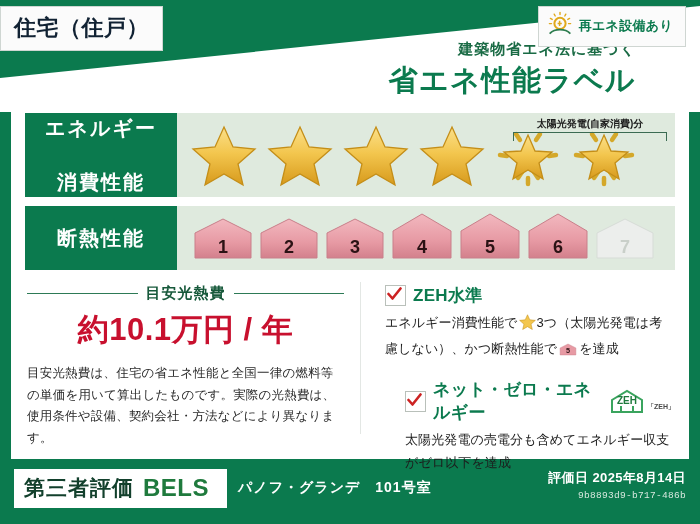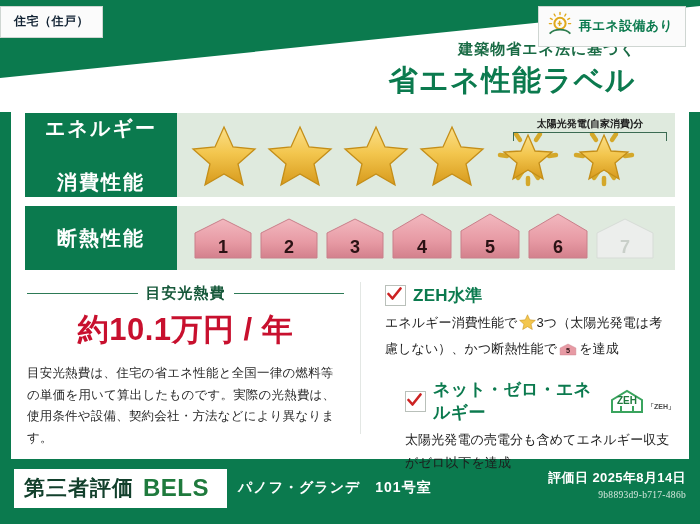--- a/index.html
+++ b/index.html
@@ -23,21 +23,21 @@
     position:absolute;left:0;top:0;width:700px;height:104px;
     background:#ffffff;
     clip-path:polygon(0 104px, 700px 104px, 700px 6px, 0 78px);
     z-index:1;
   }
   
   .type-tag{
     position:absolute;left:0;top:6px;z-index:6;
     background:#fbfbfb;border:1px solid #cfd6d2;
     padding:6px 13px 7px 13px;
-    font-size:12px;font-weight:bold;color:#123;
+    font-size:22px;font-weight:bold;color:#123;
     letter-spacing:.5px;
     text-align:center;
   }
   
   .renew-badge{
     position:absolute;right:14px;top:6px;z-index:6;
     background:#fbfbfb;border:1px solid #cfd6d2;
     padding:4px 12px 5px 8px;
     display:flex;align-items:center;gap:6px;
   }
@@ -131,21 +131,21 @@
   .bels-en{font-size:24px;font-weight:bold;color:#1f7a3d;letter-spacing:.5px;}
   .bldg{
     position:absolute;left:238px;top:20px;
     font-size:14px;color:#ffffff;font-weight:bold;letter-spacing:1px;
   }
   .eval{
     position:absolute;right:14px;top:10px;text-align:right;
   }
   .eval .d{font-size:13px;color:#ffffff;font-weight:bold;letter-spacing:.4px;}
   .eval .id{font-size:9.5px;color:#d8e8df;margin-top:3px;letter-spacing:.3px;
-            font-family:Liberation Serif, serif;}
+            font-family:Liberation Mono, monospace;}
 </style>
 </head>
 <body>
 
 <div class="label">
 
   <div class="wedge"></div>
   <div class="wedge2"></div>
 
   <div class="type-tag">住宅（住戸）</div>

